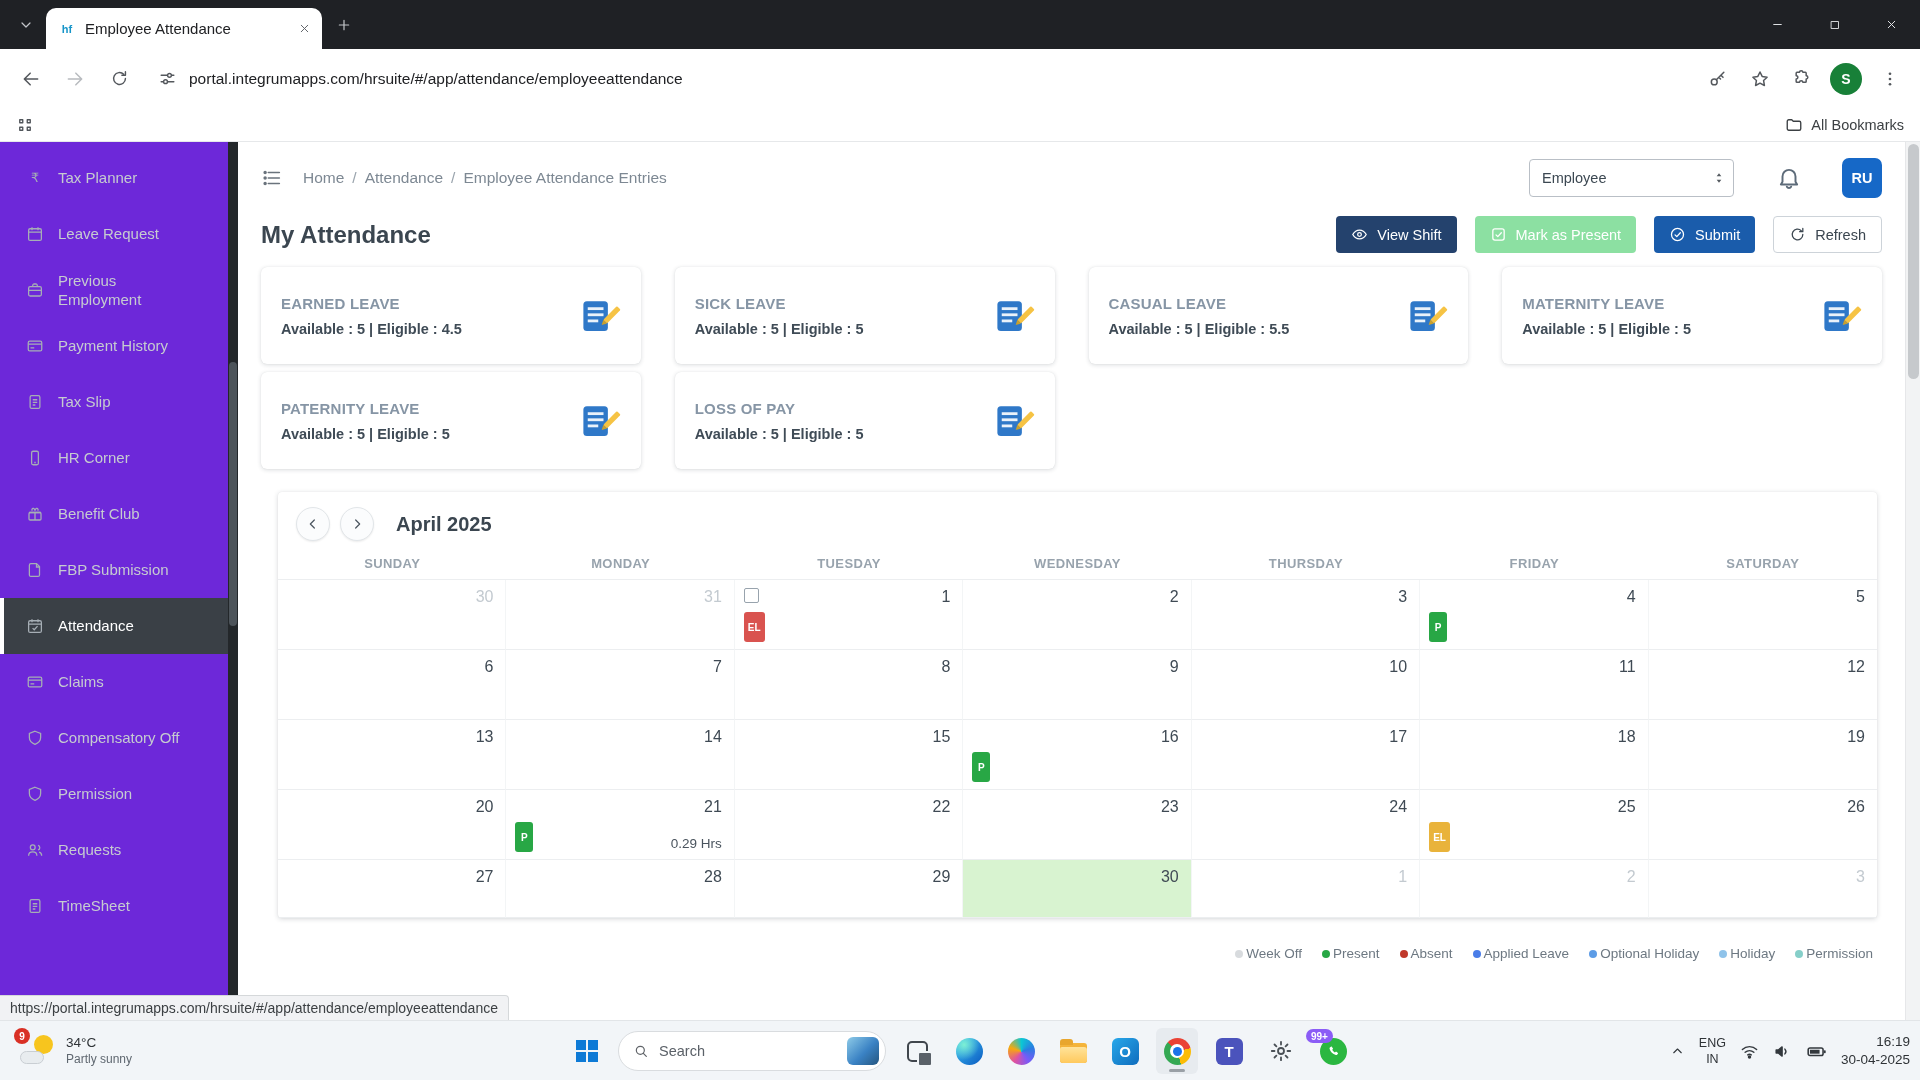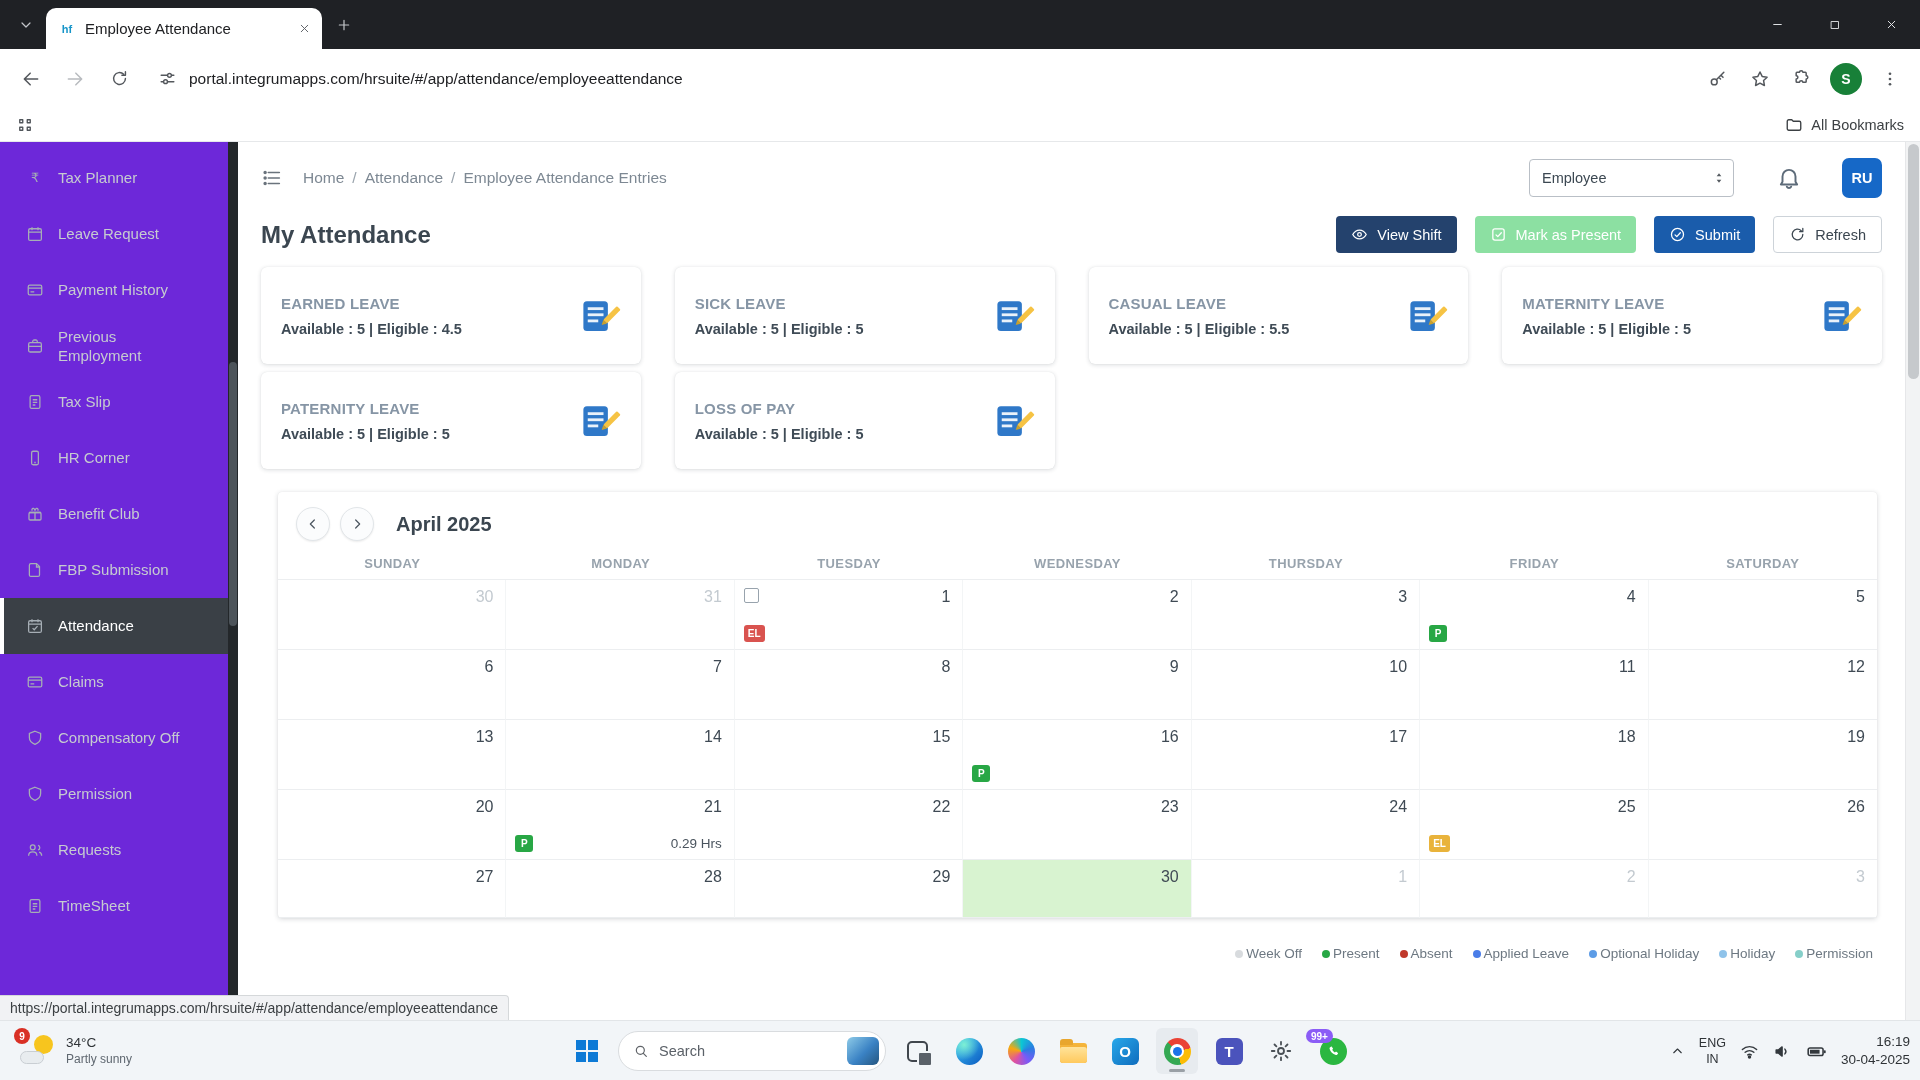--- a/index.html
+++ b/index.html
@@ -79,21 +79,21 @@
   .cal-nav { width:34px; height:34px; border-radius:50%; border:1px solid #e2e6e9; background:#fbfcfd; color:#4a545e; display:flex; align-items:center; justify-content:center; box-shadow:0 1px 2px rgba(0,0,0,.08); cursor:pointer; }
   .cal-month { font-size:20px; font-weight:700; color:#3b4650; margin-left:12px; }
   .cal-dayrow { display:grid; grid-template-columns:repeat(7,1fr); padding:6px 0 8px 0; }
   .cal-day { text-align:center; font-size:13px; font-weight:700; color:#98a3ad; letter-spacing:.4px; }
   .cal-grid { display:grid; grid-template-columns:repeat(7,1fr); border-top:1px solid #eceef0; }
   .cal-cell { position:relative; height:70px; border-bottom:1px solid #eceef0; border-right:1px solid #f3f5f6; }
   .cal-cell:nth-child(7n) { border-right:none; }
   .cal-cell.short { height:58px; }
   .cal-date { position:absolute; top:8px; right:12px; font-size:16px; color:#3f4a54; }
   .cal-date.muted { color:#c3cad0; }
-  .cal-badge { position:absolute; left:9px; bottom:7px; min-width:18px; height:17px; border-radius:3px; color:#fff; font-size:10px; font-weight:700; display:flex; align-items:center; justify-content:center; padding:0 4px; }
+  .cal-badge { position:absolute; left:9px; bottom:7px; min-width:18px; height:30px; border-radius:3px; color:#fff; font-size:10px; font-weight:700; display:flex; align-items:center; justify-content:center; padding:0 4px; }
   .cal-hours { position:absolute; right:12px; bottom:8px; font-size:13.5px; color:#4a545e; }
   .cal-checkbox { position:absolute; top:8px; left:9px; width:15px; height:15px; border:1.5px solid #98a3ad; border-radius:2px; background:#fff; }
 
   .legend { display:flex; justify-content:flex-end; align-items:center; gap:20px; padding:28px 32px 0 0; font-size:13.5px; color:#6d7882; }
   .legend-item { display:flex; align-items:center; gap:3px; }
   .legend-dot { width:8px; height:8px; border-radius:50%; }
 
   .page-scrollbar { width:15px; flex-shrink:0; background:#f2f3f4; border-left:1px solid #e6e7e9; position:relative; }
   .page-scrollbar .thumb { position:absolute; top:2px; left:2px; width:11px; height:235px; border-radius:6px; background:#c6c9cc; }
 
@@ -317,29 +317,29 @@
             <span class="side-label">Tax Planner</span>
           </div>
           <div class="side-item">
             <svg class="s-ico">
               <use href="#i-cal"></use>
             </svg>
             <span class="side-label">Leave Request</span>
           </div>
           <div class="side-item">
             <svg class="s-ico">
+              <use href="#i-brief"></use>
+            </svg>
+            <span class="side-label">Previous Employment</span>
+          </div>
+          <div class="side-item">
+            <svg class="s-ico">
               <use href="#i-card"></use>
             </svg>
             <span class="side-label">Payment History</span>
-          </div>
-          <div class="side-item">
-            <svg class="s-ico">
-              <use href="#i-brief"></use>
-            </svg>
-            <span class="side-label">Previous Employment</span>
           </div>
           <div class="side-item">
             <svg class="s-ico">
               <use href="#i-doc"></use>
             </svg>
             <span class="side-label">Tax Slip</span>
           </div>
           <div class="side-item">
             <svg class="s-ico">
               <use href="#i-phone"></use>

